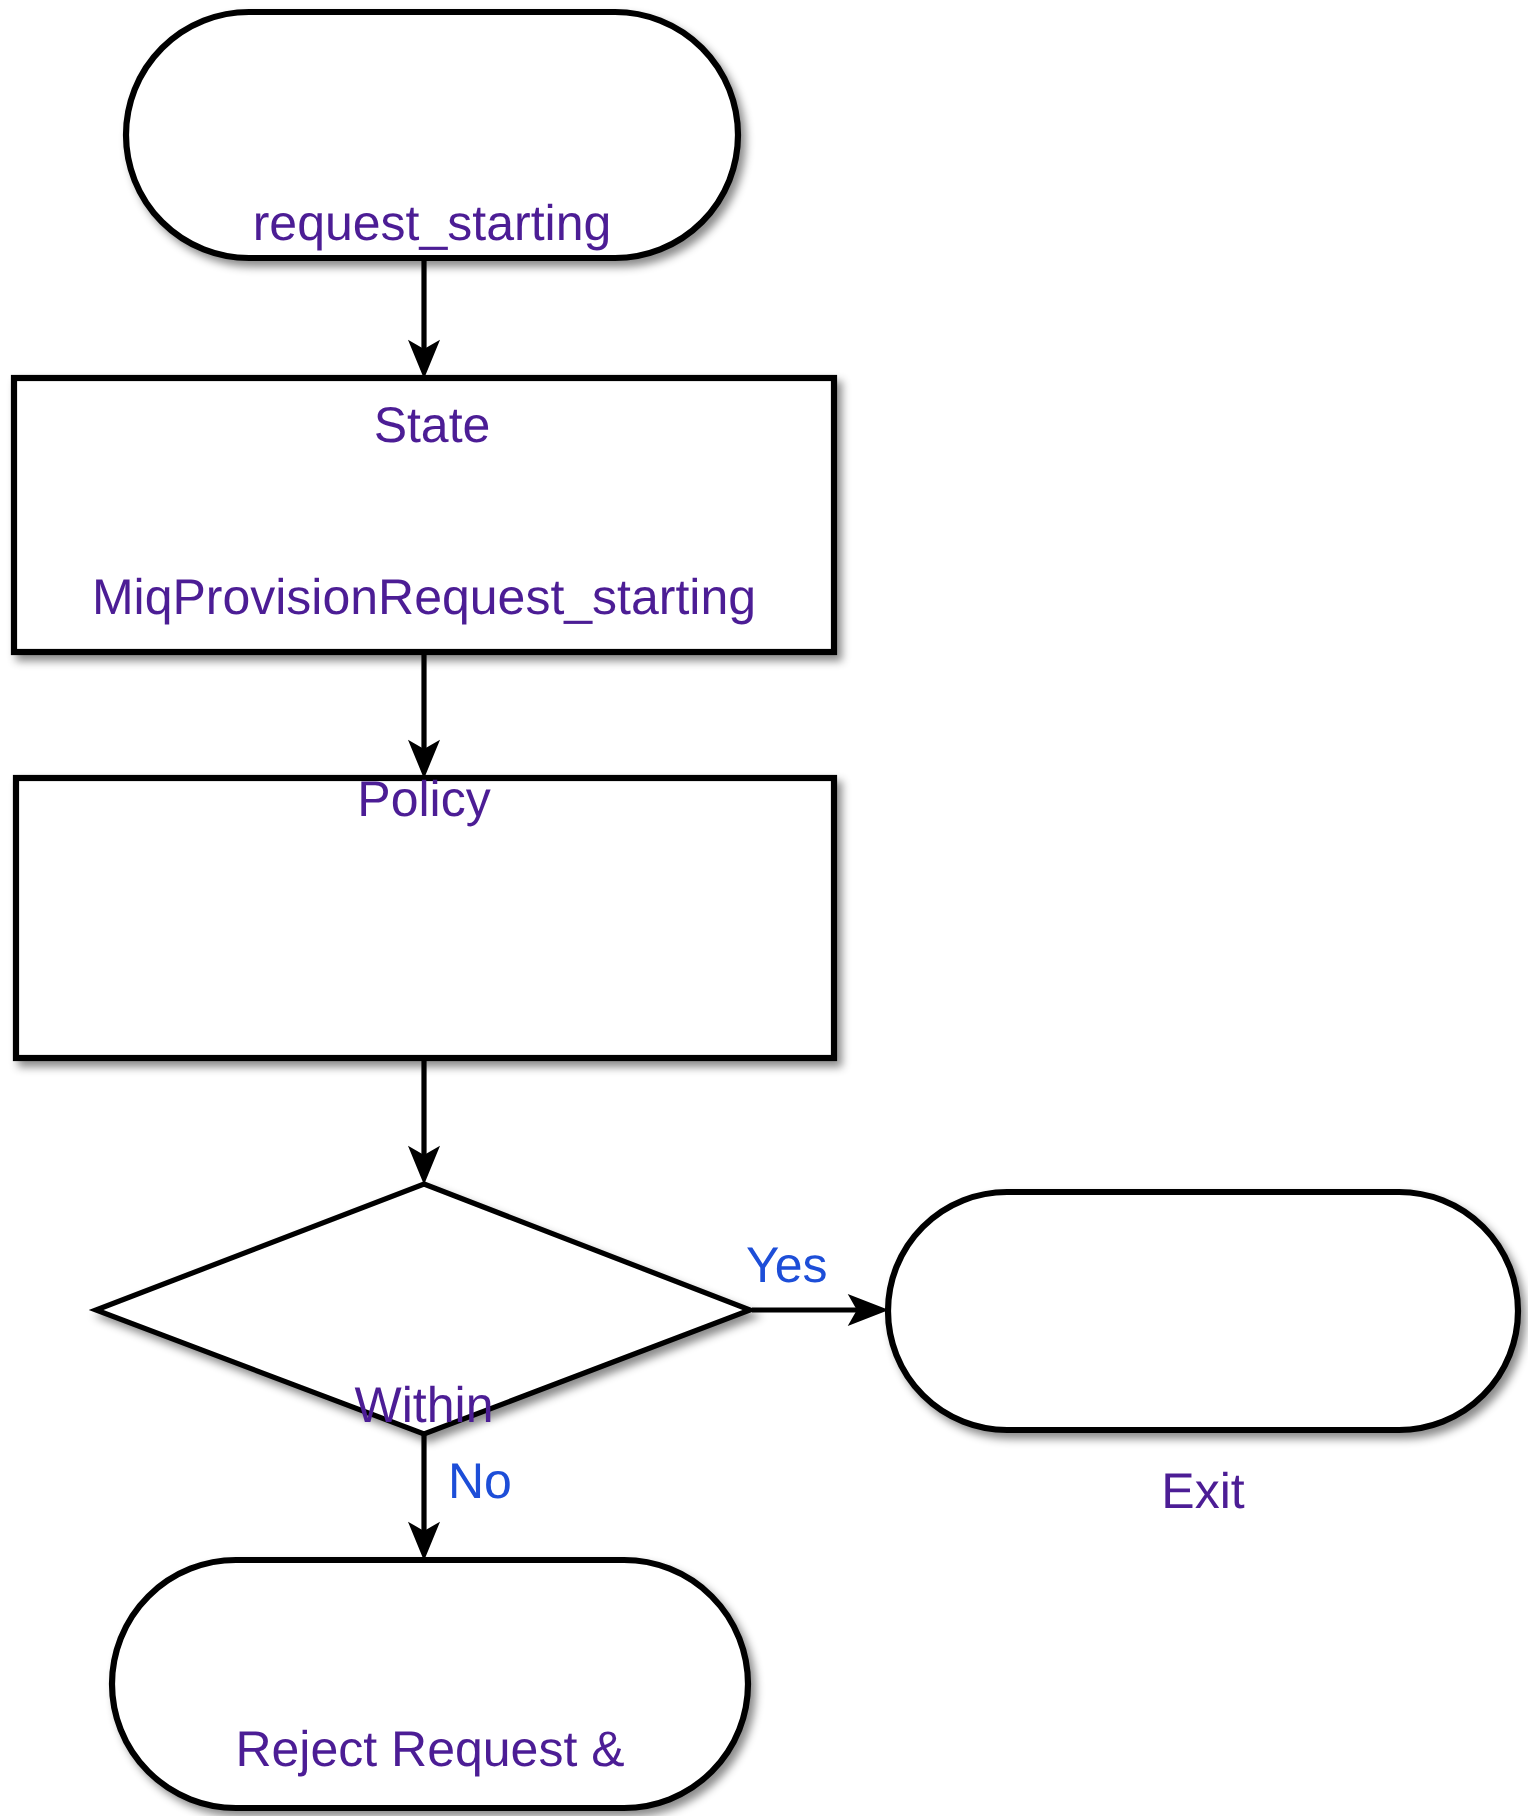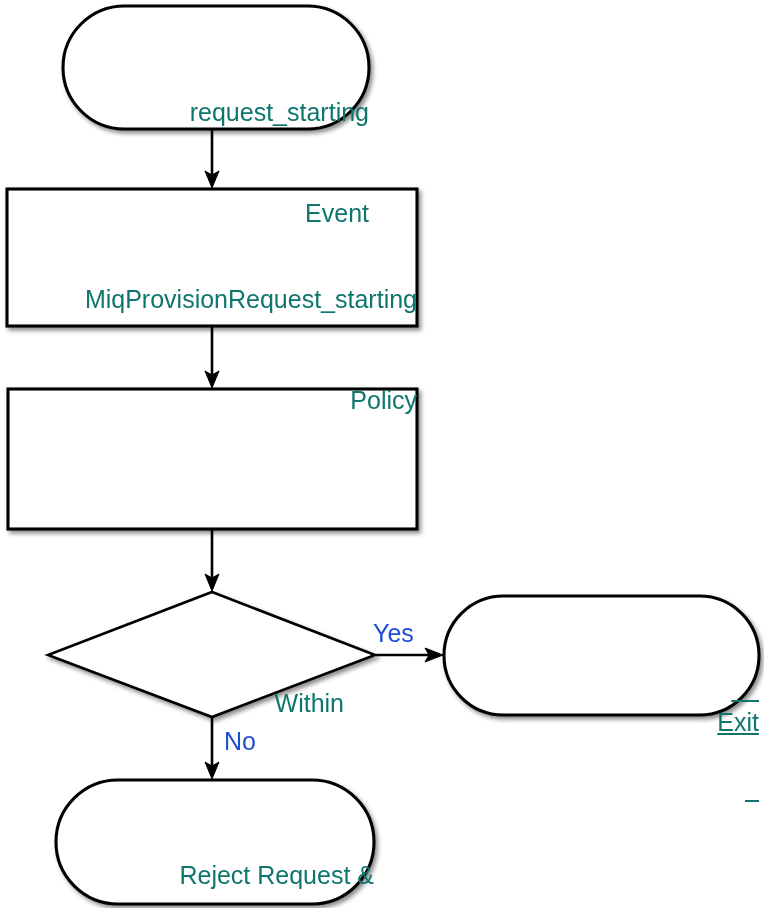--- a/index.html
+++ b/index.html
@@ -21,24 +21,24 @@
   }
   #flow-svg {
     position: absolute;
     left: 0;
     top: 0;
     width: 764px;
     height: 908px;
   }
   .node-text {
     position: absolute;
-    text-align: right;
+    text-align: center;
     line-height: 1.34;
     font-size: 25px;
-    color: #0f766e;
+    color: #4c1d95;
     white-space: pre;
     pointer-events: none;
   }
   .edge-label {
     position: absolute;
     font-size: 25px;
     color: #1d4ed8;
     white-space: pre;
     pointer-events: none;
   }
@@ -106,34 +106,34 @@
     <g>
       <line class="connector" x1="212" y1="717" x2="212" y2="771"></line>
       <polygon class="arrow-head" points="212,779 205,762 212,766 219,762"></polygon>
     </g>
 
     <rect class="shape-outline" filter="url(#softshadow)" x="56" y="780" width="318" height="124" rx="62" ry="62"></rect>
   </svg>
 
   <div class="node-text" style="left:63px; top:29px; width:306px;">
     <div>request_starting</div>
-    <div>Event</div>
+    <div>State</div>
   </div>
 
   <div class="node-text" style="left:7px; top:216px; width:410px;">
     <div>MiqProvisionRequest_starting</div>
     <div>Policy</div>
   </div>
 
 
   <div class="node-text" style="left:80px; top:620px; width:264px;">
     <div>Within</div>
   </div>
 
-  <div class="node-text" style="left:444px; top:639px; width:315px;text-decoration:underline;">
+  <div class="node-text" style="left:444px; top:663px; width:315px;">
     <div>Exit</div>
   </div>
 
   <div class="node-text" style="left:56px; top:792px; width:318px;">
     <div>Reject Request &amp;</div>
     
     
   </div>
 
   <div class="edge-label" style="left:373px; top:619px;">Yes</div>

